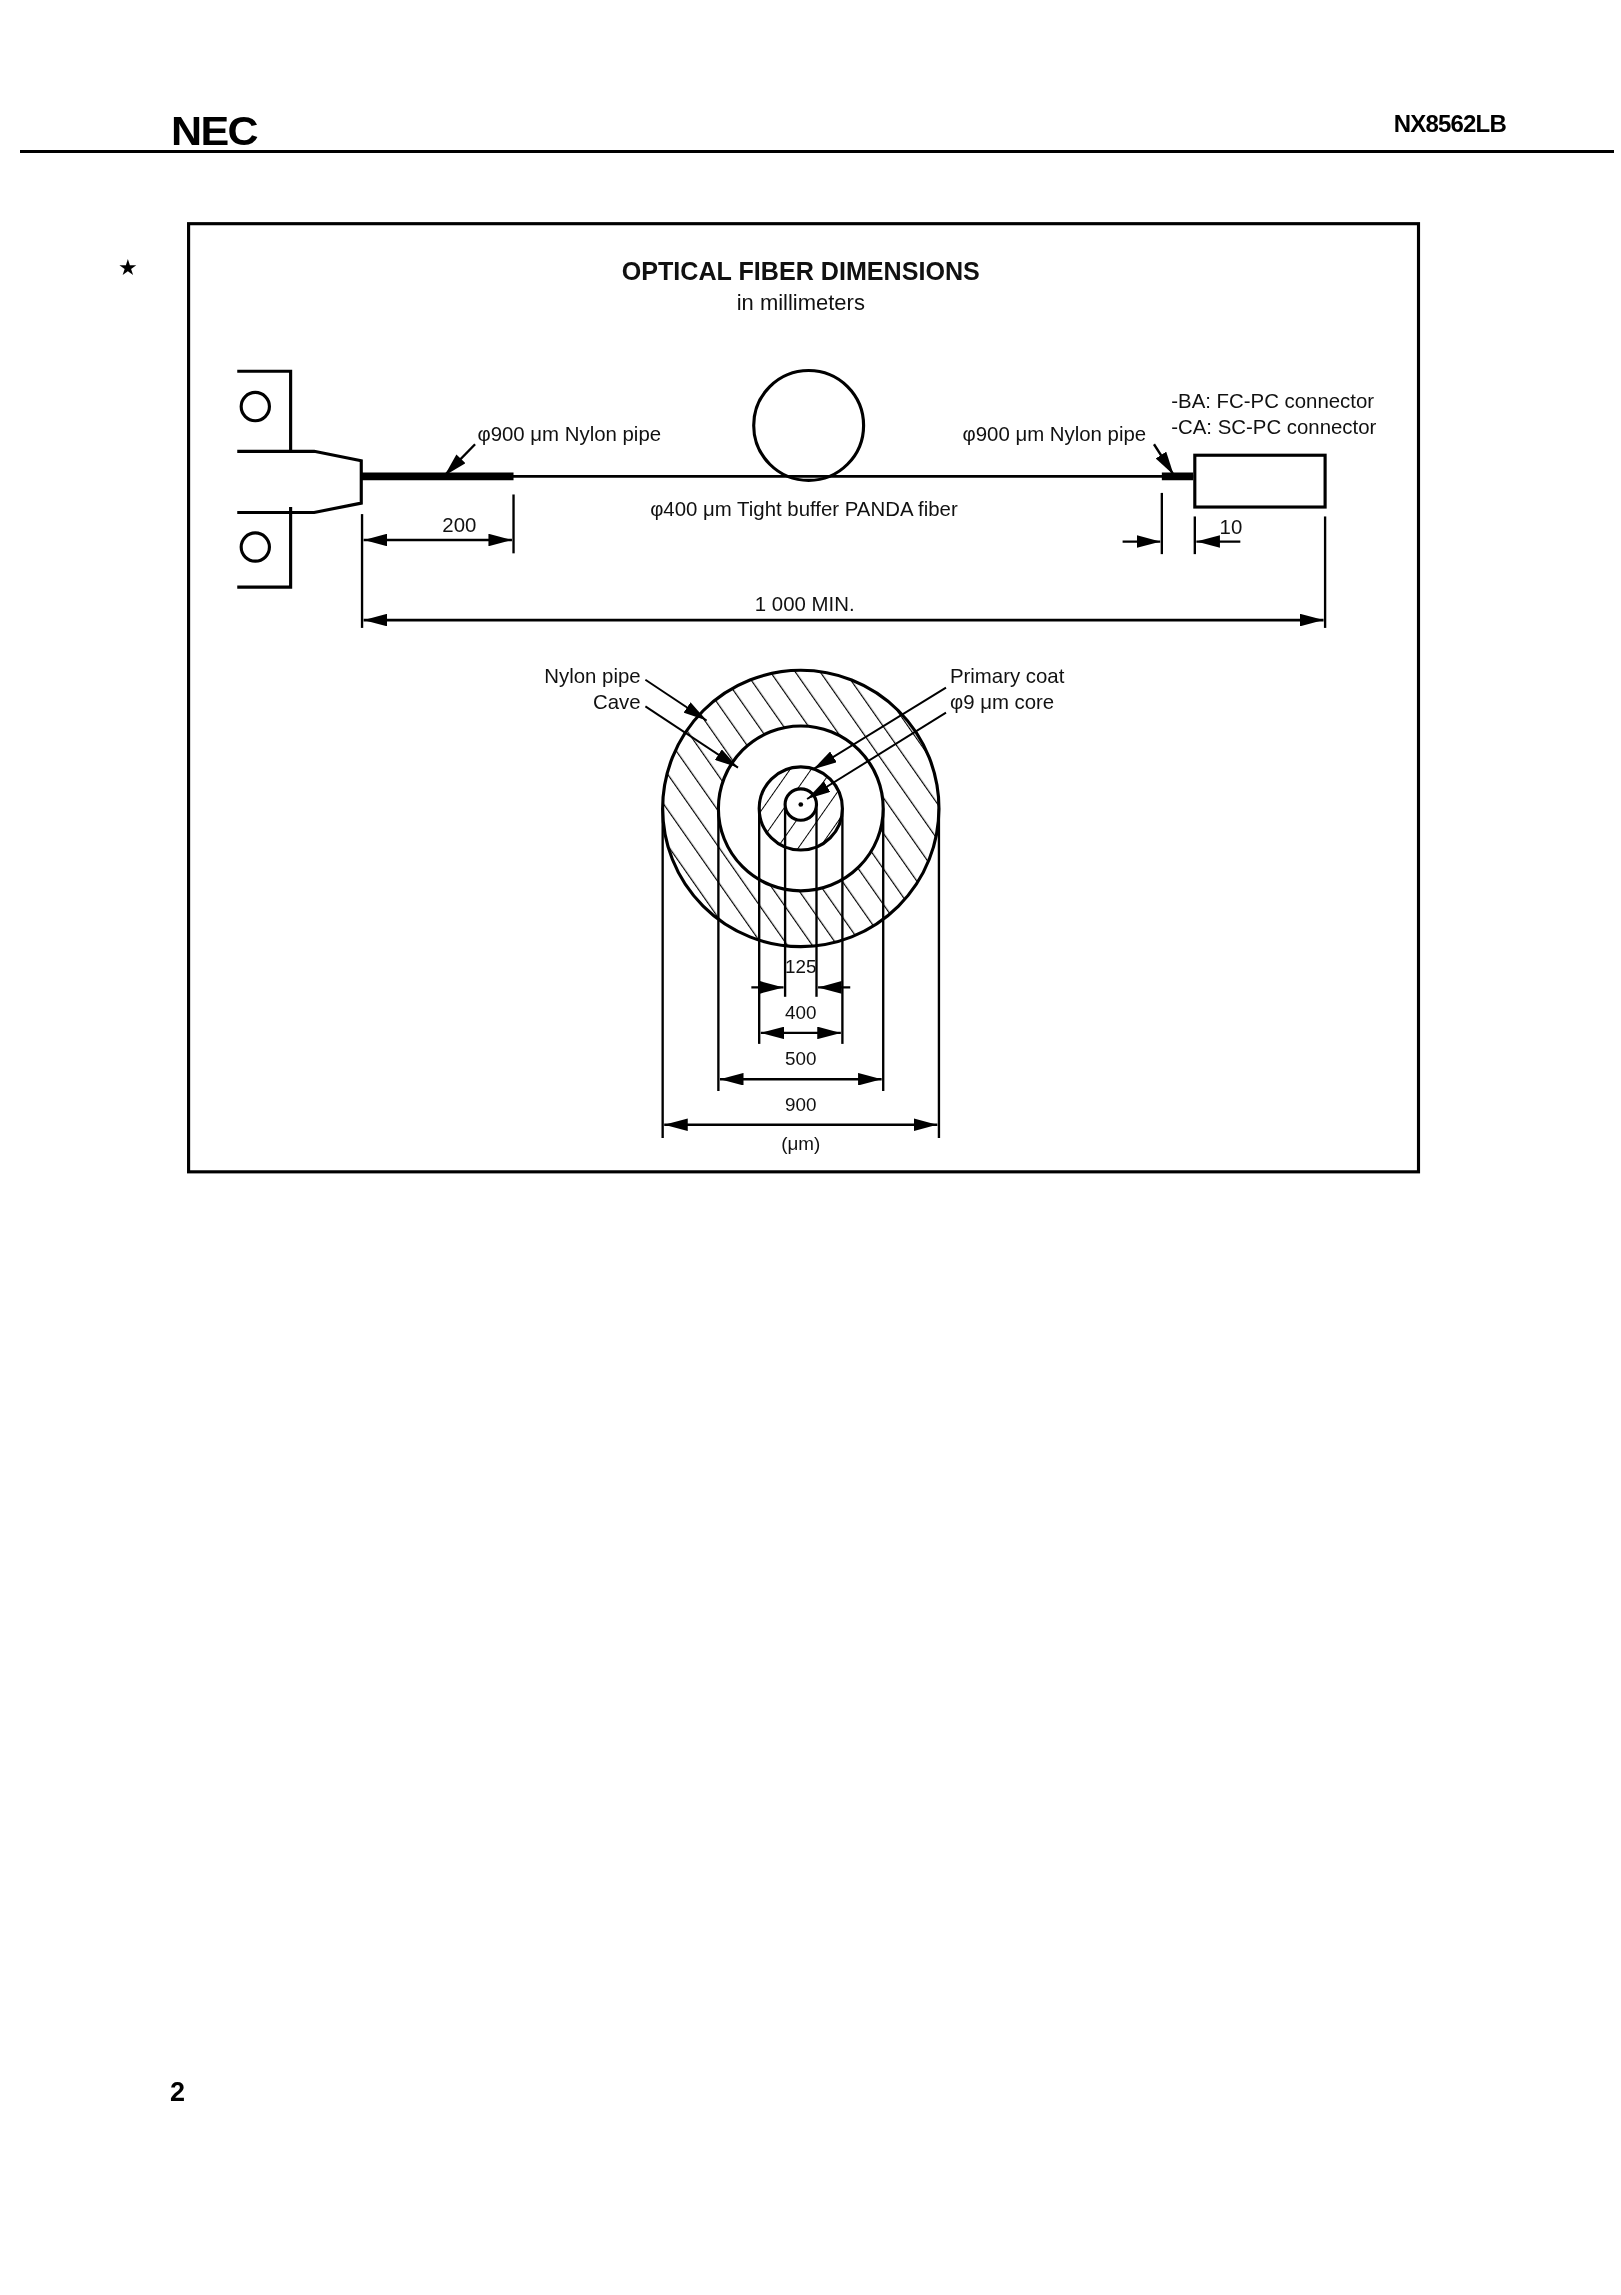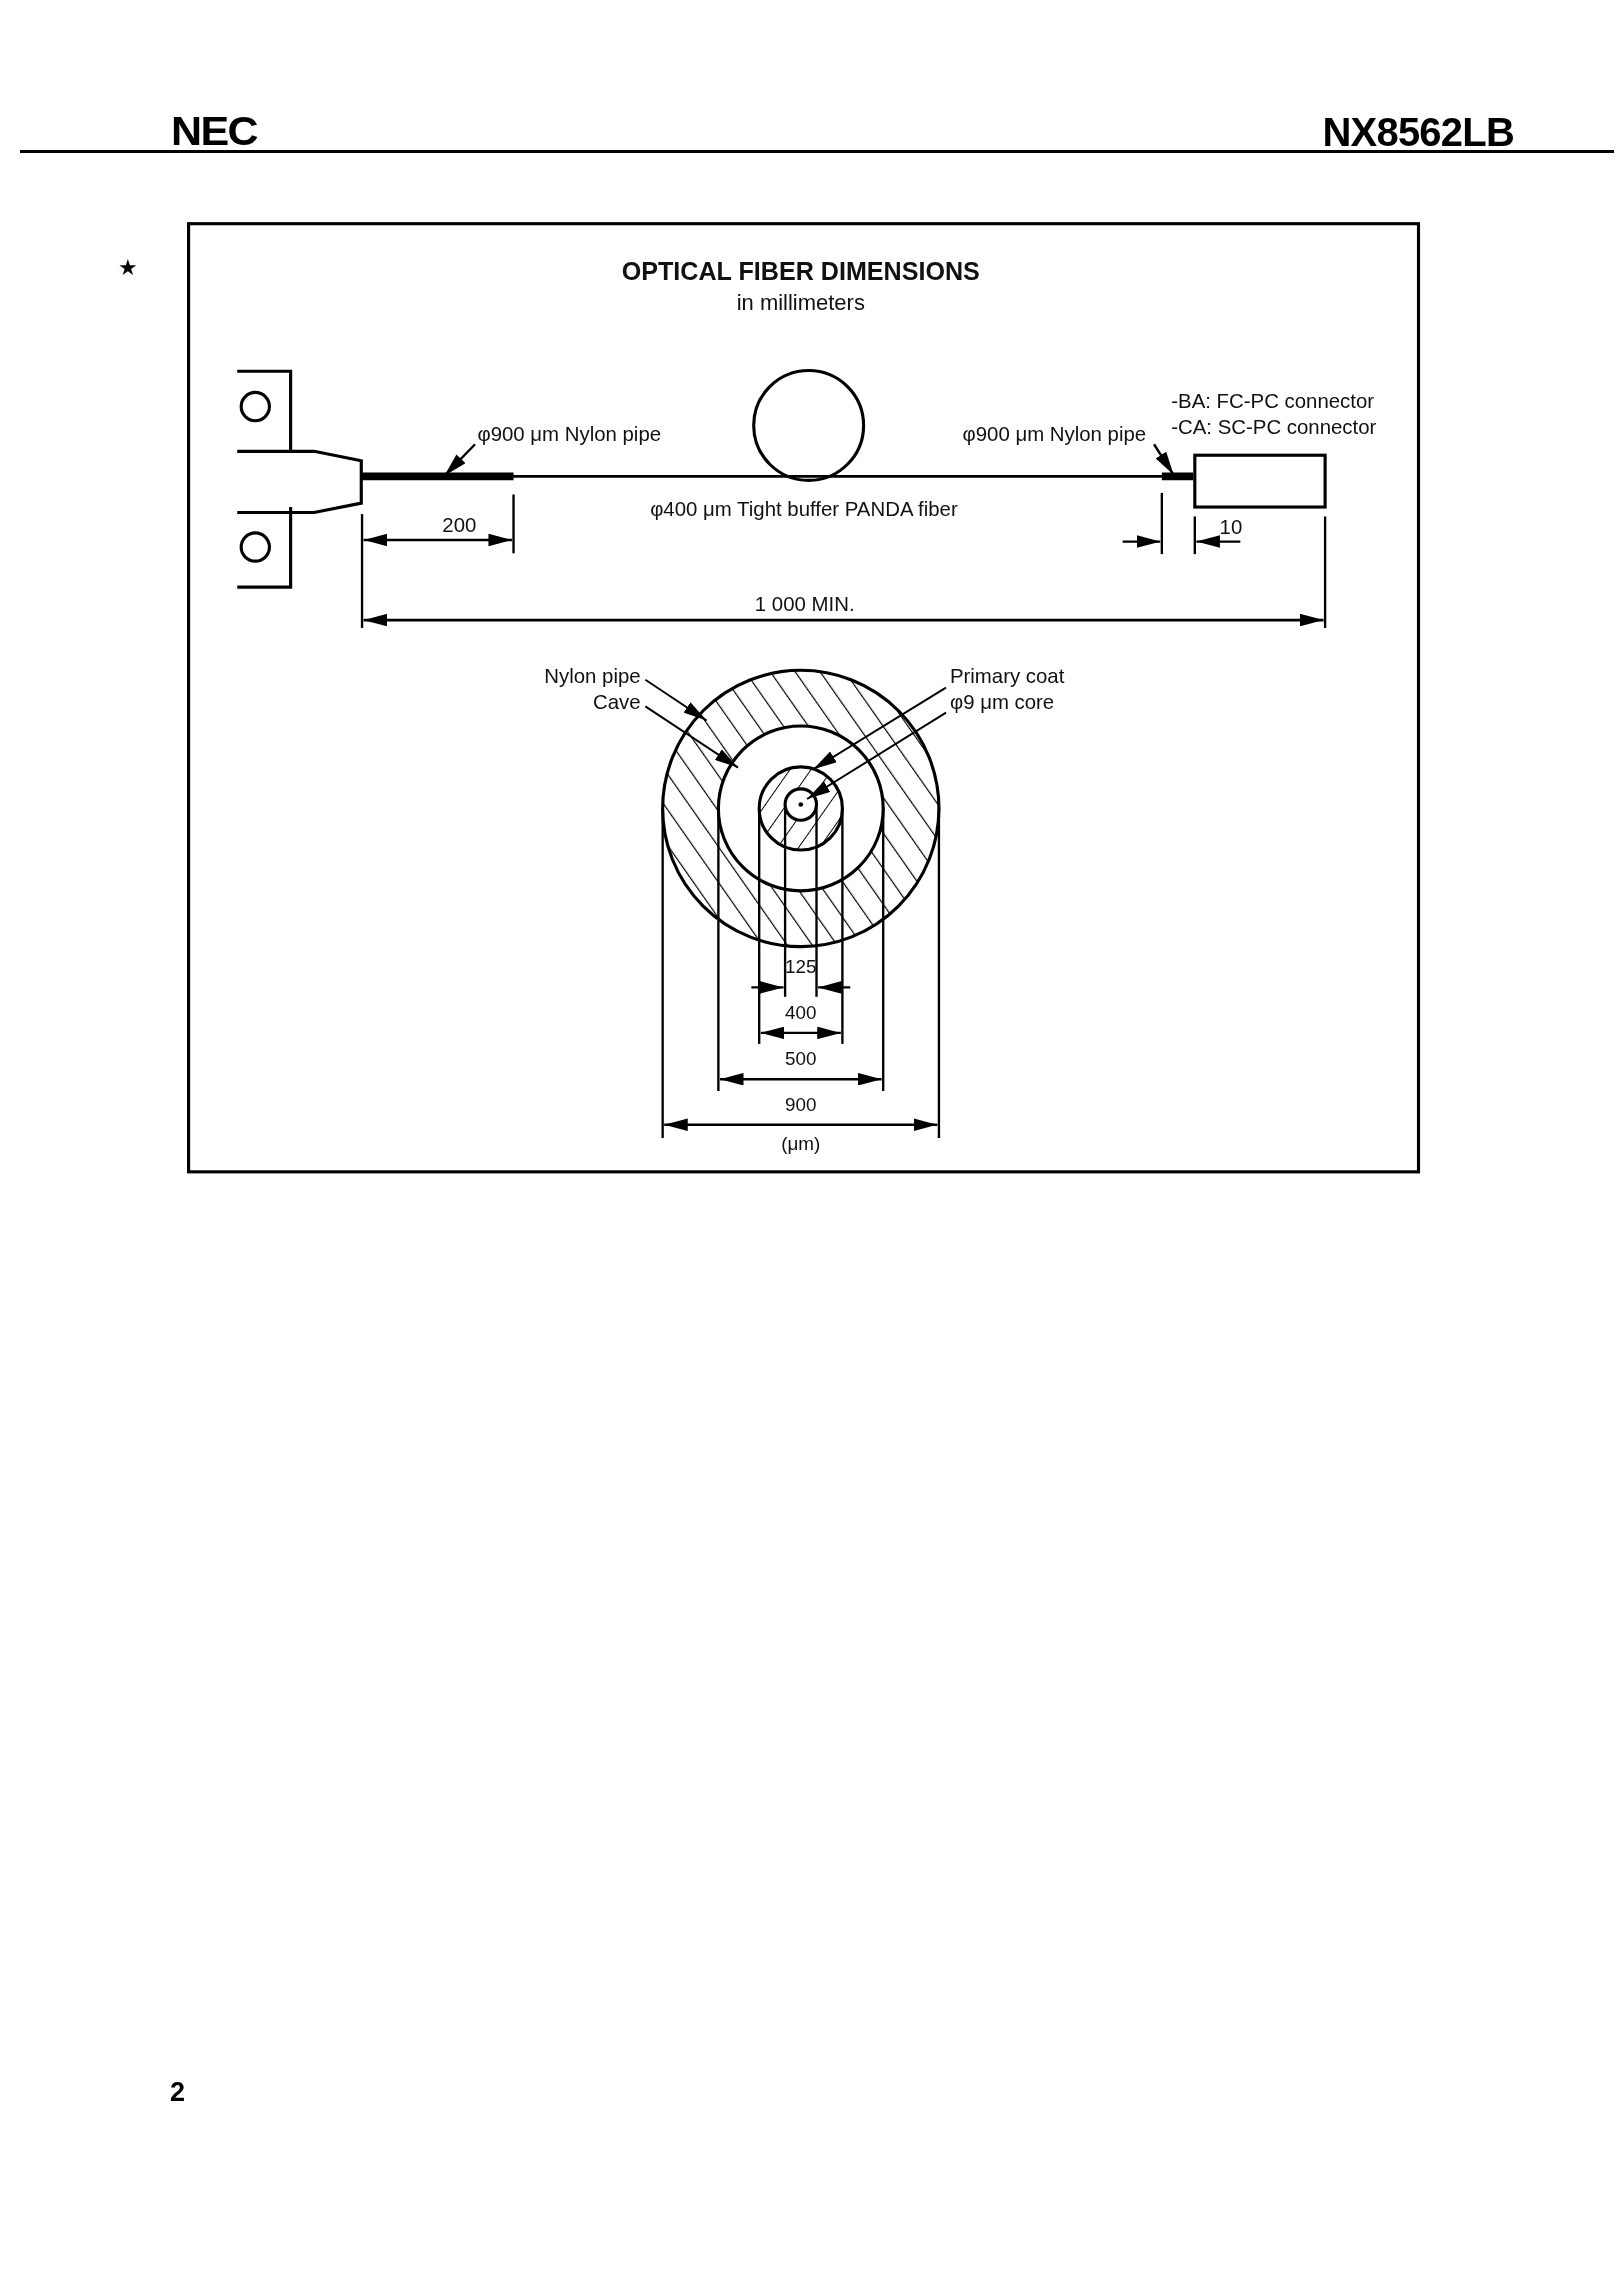--- a/index.html
+++ b/index.html
@@ -1,20 +1,20 @@
 <!DOCTYPE html>
 <html style="font-size:12.6px"><head>
 <meta charset="utf-8">
 <style>
   html, body { margin: 0; padding: 0; background: #ffffff; }
   body { width: 1622px; height: 2295px; position: relative; overflow: hidden;
          font-family: "Liberation Sans", sans-serif; color: #000; }
   .hdr-logo { position: absolute; left: 171px; top: 108px; font-size: 41px; font-weight: bold;
               letter-spacing: -1.6px; transform: scaleX(1.05); transform-origin: left top; }
-  .hdr-part { position: absolute; right: 108px; top: 110px; font-size: 40px; font-weight: bold;
+  .hdr-part { position: absolute; right: 116px; top: 110px; font-size: 24px; font-weight: bold;
               letter-spacing: -0.8px; }
   .hdr-rule { position: absolute; left: 20.4px; right: 7.9px; top: 150px; height: 3.1px; background: #000; }
   .star { position: absolute; left: 118px; top: 257px; font-size: 22px; line-height: 1; }
   .page-num { position: absolute; left: 170px; top: 2077px; font-size: 27px; font-weight: bold; }
   svg.diagram { position: absolute; left: 0; top: 0; }
   svg text { font-family: "Liberation Sans", sans-serif; fill: #111; }
 </style>
 </head>
 <body>
 

